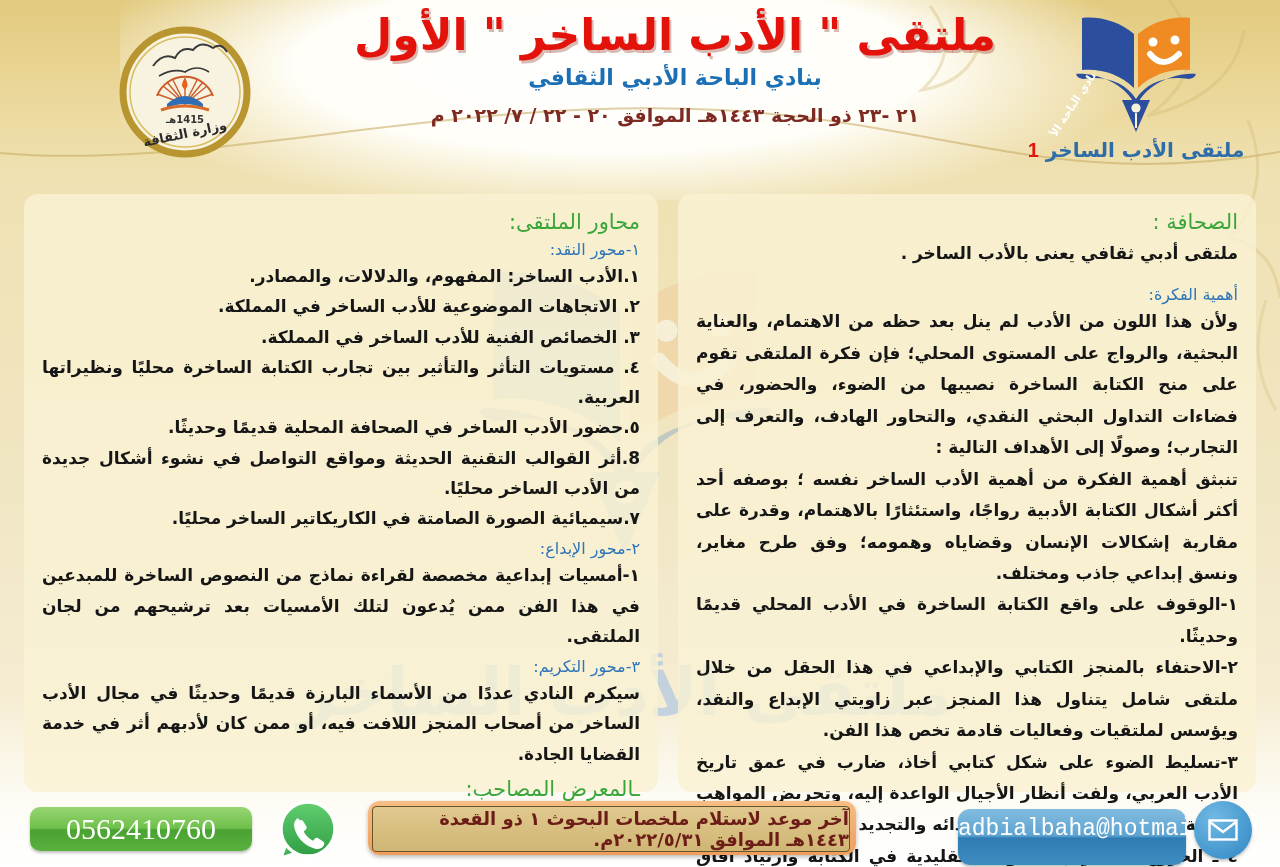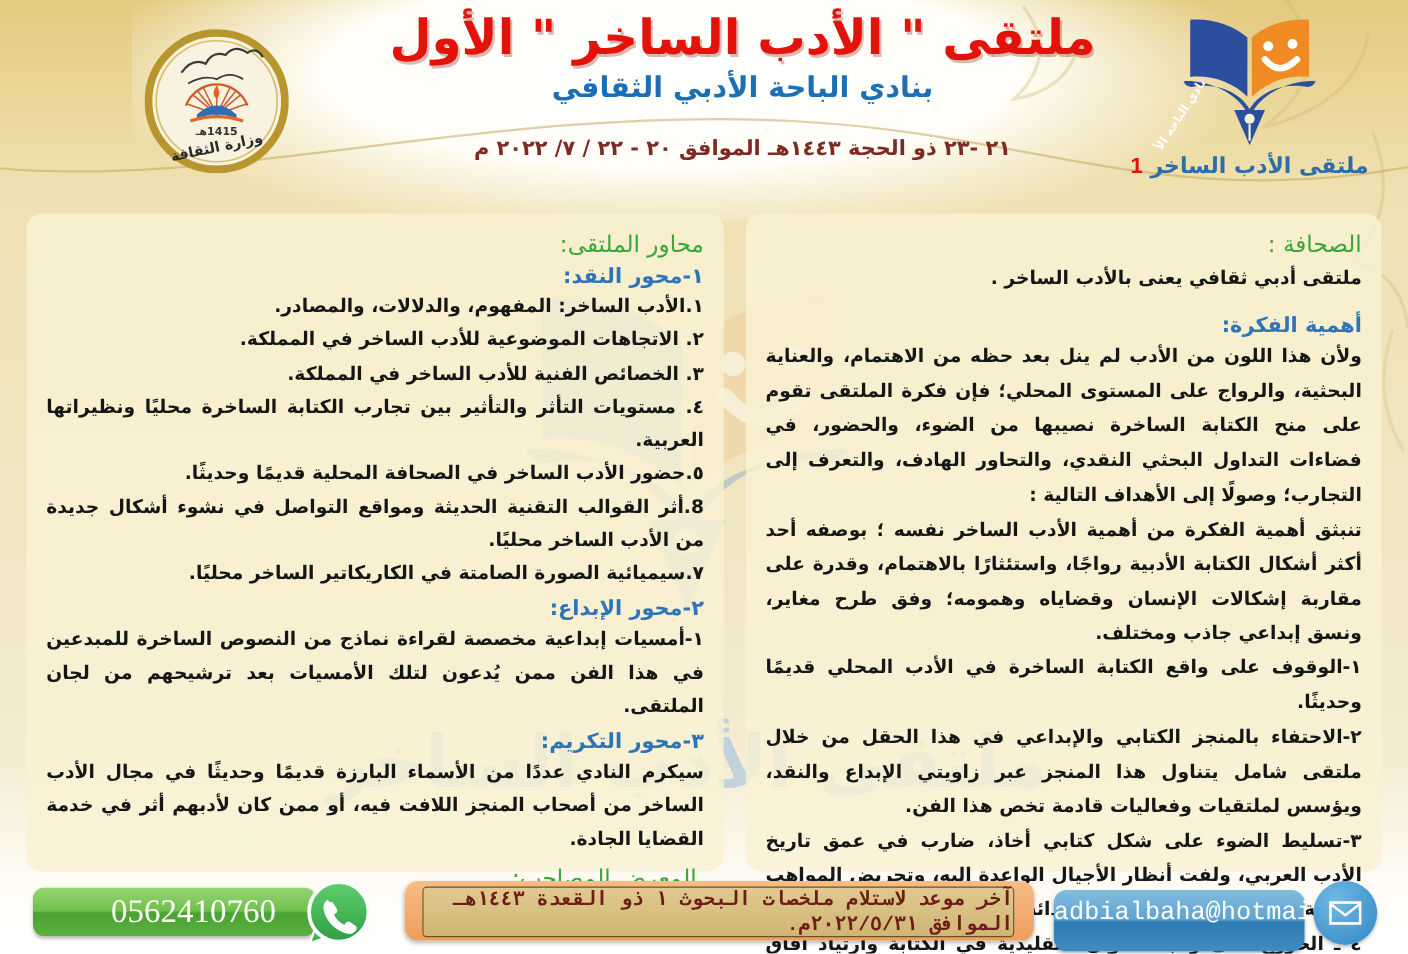--- a/index.html
+++ b/index.html
@@ -7,52 +7,52 @@
   .page{position:relative;width:1280px;height:867px;overflow:hidden;direction:rtl;
     background:linear-gradient(180deg,#e2ca7e 0%,#ead697 10%,#efe1b2 20%,#f1e6c3 55%,#f5ecd2 80%,#fdfbf3 92%,#ffffff 100%);}
   
   .header-glow{position:absolute;top:-80px;left:120px;width:1020px;height:280px;
     background:radial-gradient(ellipse at 48% 52%,#ffffff 0%,#fffef8 42%,rgba(255,253,243,0) 72%);
     pointer-events:none;}
   .header-decor{position:absolute;top:0;left:0;pointer-events:none;}
   .titles{position:absolute;top:6px;left:330px;width:690px;text-align:center;z-index:3;}
   .main-title{font-size:44px;font-weight:bold;color:#e3120b;margin:0;line-height:1.3;
     text-shadow:2px 3px 0 rgba(130,25,10,.30);}
-  .sub-title{font-size:26px;font-weight:bold;color:#1b6fb5;margin:2px 0 0;}
-  .date-line{font-size:19px;font-weight:bold;color:#7d2a22;margin-top:29px;}
-  
-  .seal{position:absolute;top:26px;left:131px;width:132px;height:132px;z-index:3;}
+  .sub-title{font-size:22px;font-weight:bold;color:#1b6fb5;margin:2px 0 0;}
+  .date-line{font-size:19px;font-weight:bold;color:#7d2a22;margin-top:14px;}
+  
+  .seal{position:absolute;top:26px;left:119px;width:132px;height:132px;z-index:3;}
   
   .club-logo{position:absolute;top:4px;left:1018px;width:236px;text-align:center;z-index:3;}
   .club-logo .caption{font-size:20px;font-weight:bold;color:#2e6da8;margin-top:-2px;}
   .club-logo .caption .num{color:#e3120b;font-family:"Liberation Sans",sans-serif;}
   
   .watermark{position:absolute;left:300px;top:238px;width:650px;height:565px;z-index:0;
     display:flex;flex-direction:column;align-items:center;justify-content:flex-start;pointer-events:none;}
   .watermark .wm-caption{font-size:66px;font-weight:bold;color:#b3c9e0;white-space:nowrap;margin-top:-14px;opacity:.75;}
   
   .main{position:absolute;top:194px;left:24px;width:1232px;height:598px;display:flex;gap:20px;z-index:1;}
   .panel{background:rgba(249,241,211,.82);border-radius:14px;padding:8px 18px 10px;box-sizing:border-box;}
   .panel-idea{width:578px;}
   .panel-axes{width:634px;}
   .h-green{font-size:21px;font-weight:normal;color:#3aa63a;margin:8px 0 4px;}
-  .h-blue{font-size:19px;font-weight:bold;color:#2e74b8;margin:6px 0 2px;}
+  .h-blue{font-size:16px;font-weight:normal;color:#2e74b8;margin:6px 0 2px;}
   .body-t{font-size:17px;font-weight:bold;color:#161616;line-height:1.78;text-align:justify;margin:0;}
   .panel-idea .body-t{line-height:1.85;}
   .gap-s{height:10px;}
   
   .footer{position:absolute;left:0;top:793px;width:1280px;height:74px;z-index:4;}
   .phone-btn{position:absolute;left:30px;top:14px;width:222px;height:44px;border-radius:10px;cursor:pointer;
     background:linear-gradient(180deg,#97d573 0%,#6fc04b 48%,#4aa233 52%,#5ab13e 100%);
     color:#fff;font-family:"Liberation Serif",serif;font-size:30px;text-align:center;line-height:44px;
-    box-shadow:0 2px 3px rgba(0,0,0,.25);direction:ltr;padding-left:35px;}
+    box-shadow:0 2px 3px rgba(0,0,0,.25);direction:ltr;}
   .wa{position:absolute;left:274px;top:4px;width:66px;height:66px;cursor:pointer;}
-  .deadline{position:absolute;left:368px;top:8px;width:572px;height:54px;border-radius:12px;
-    background:linear-gradient(180deg,#f6bd85,#ee9e5c);padding:5px 18px;box-sizing:border-box;
-    box-shadow:0 2px 4px rgba(0,0,0,.28);font-family:Liberation Mono, monospace;}
+  .deadline{position:absolute;left:368px;top:8px;width:488px;height:54px;border-radius:12px;
+    background:linear-gradient(180deg,#f6bd85,#ee9e5c);padding:5px 6px;box-sizing:border-box;
+    box-shadow:0 2px 4px rgba(0,0,0,.28);}
   .deadline-inner{width:100%;height:100%;background:linear-gradient(180deg,#e0c98f,#d0b674);
     border:1px solid #6b5328;border-radius:4px;display:flex;align-items:center;justify-content:center;
     color:#6d1d17;font-weight:bold;font-size:18px;}
   .email-btn{position:absolute;left:958px;top:16px;width:228px;height:56px;border-radius:12px;cursor:pointer;
     background:linear-gradient(180deg,#82bce0 0%,#5ea3d0 48%,#2e7cb3 52%,#3f8cbf 100%);
     color:#fff;font-family:Liberation Mono, monospace;font-size:23px;text-align:right;line-height:40px;
     box-shadow:0 2px 3px rgba(0,0,0,.25);direction:ltr;}
   .email-ic{position:absolute;left:1194px;top:8px;width:58px;height:58px;border-radius:50%;cursor:pointer;
     background:radial-gradient(circle at 35% 30%,#71b9e4,#2e86c3);display:flex;align-items:center;justify-content:center;
     box-shadow:0 2px 3px rgba(0,0,0,.25);}

